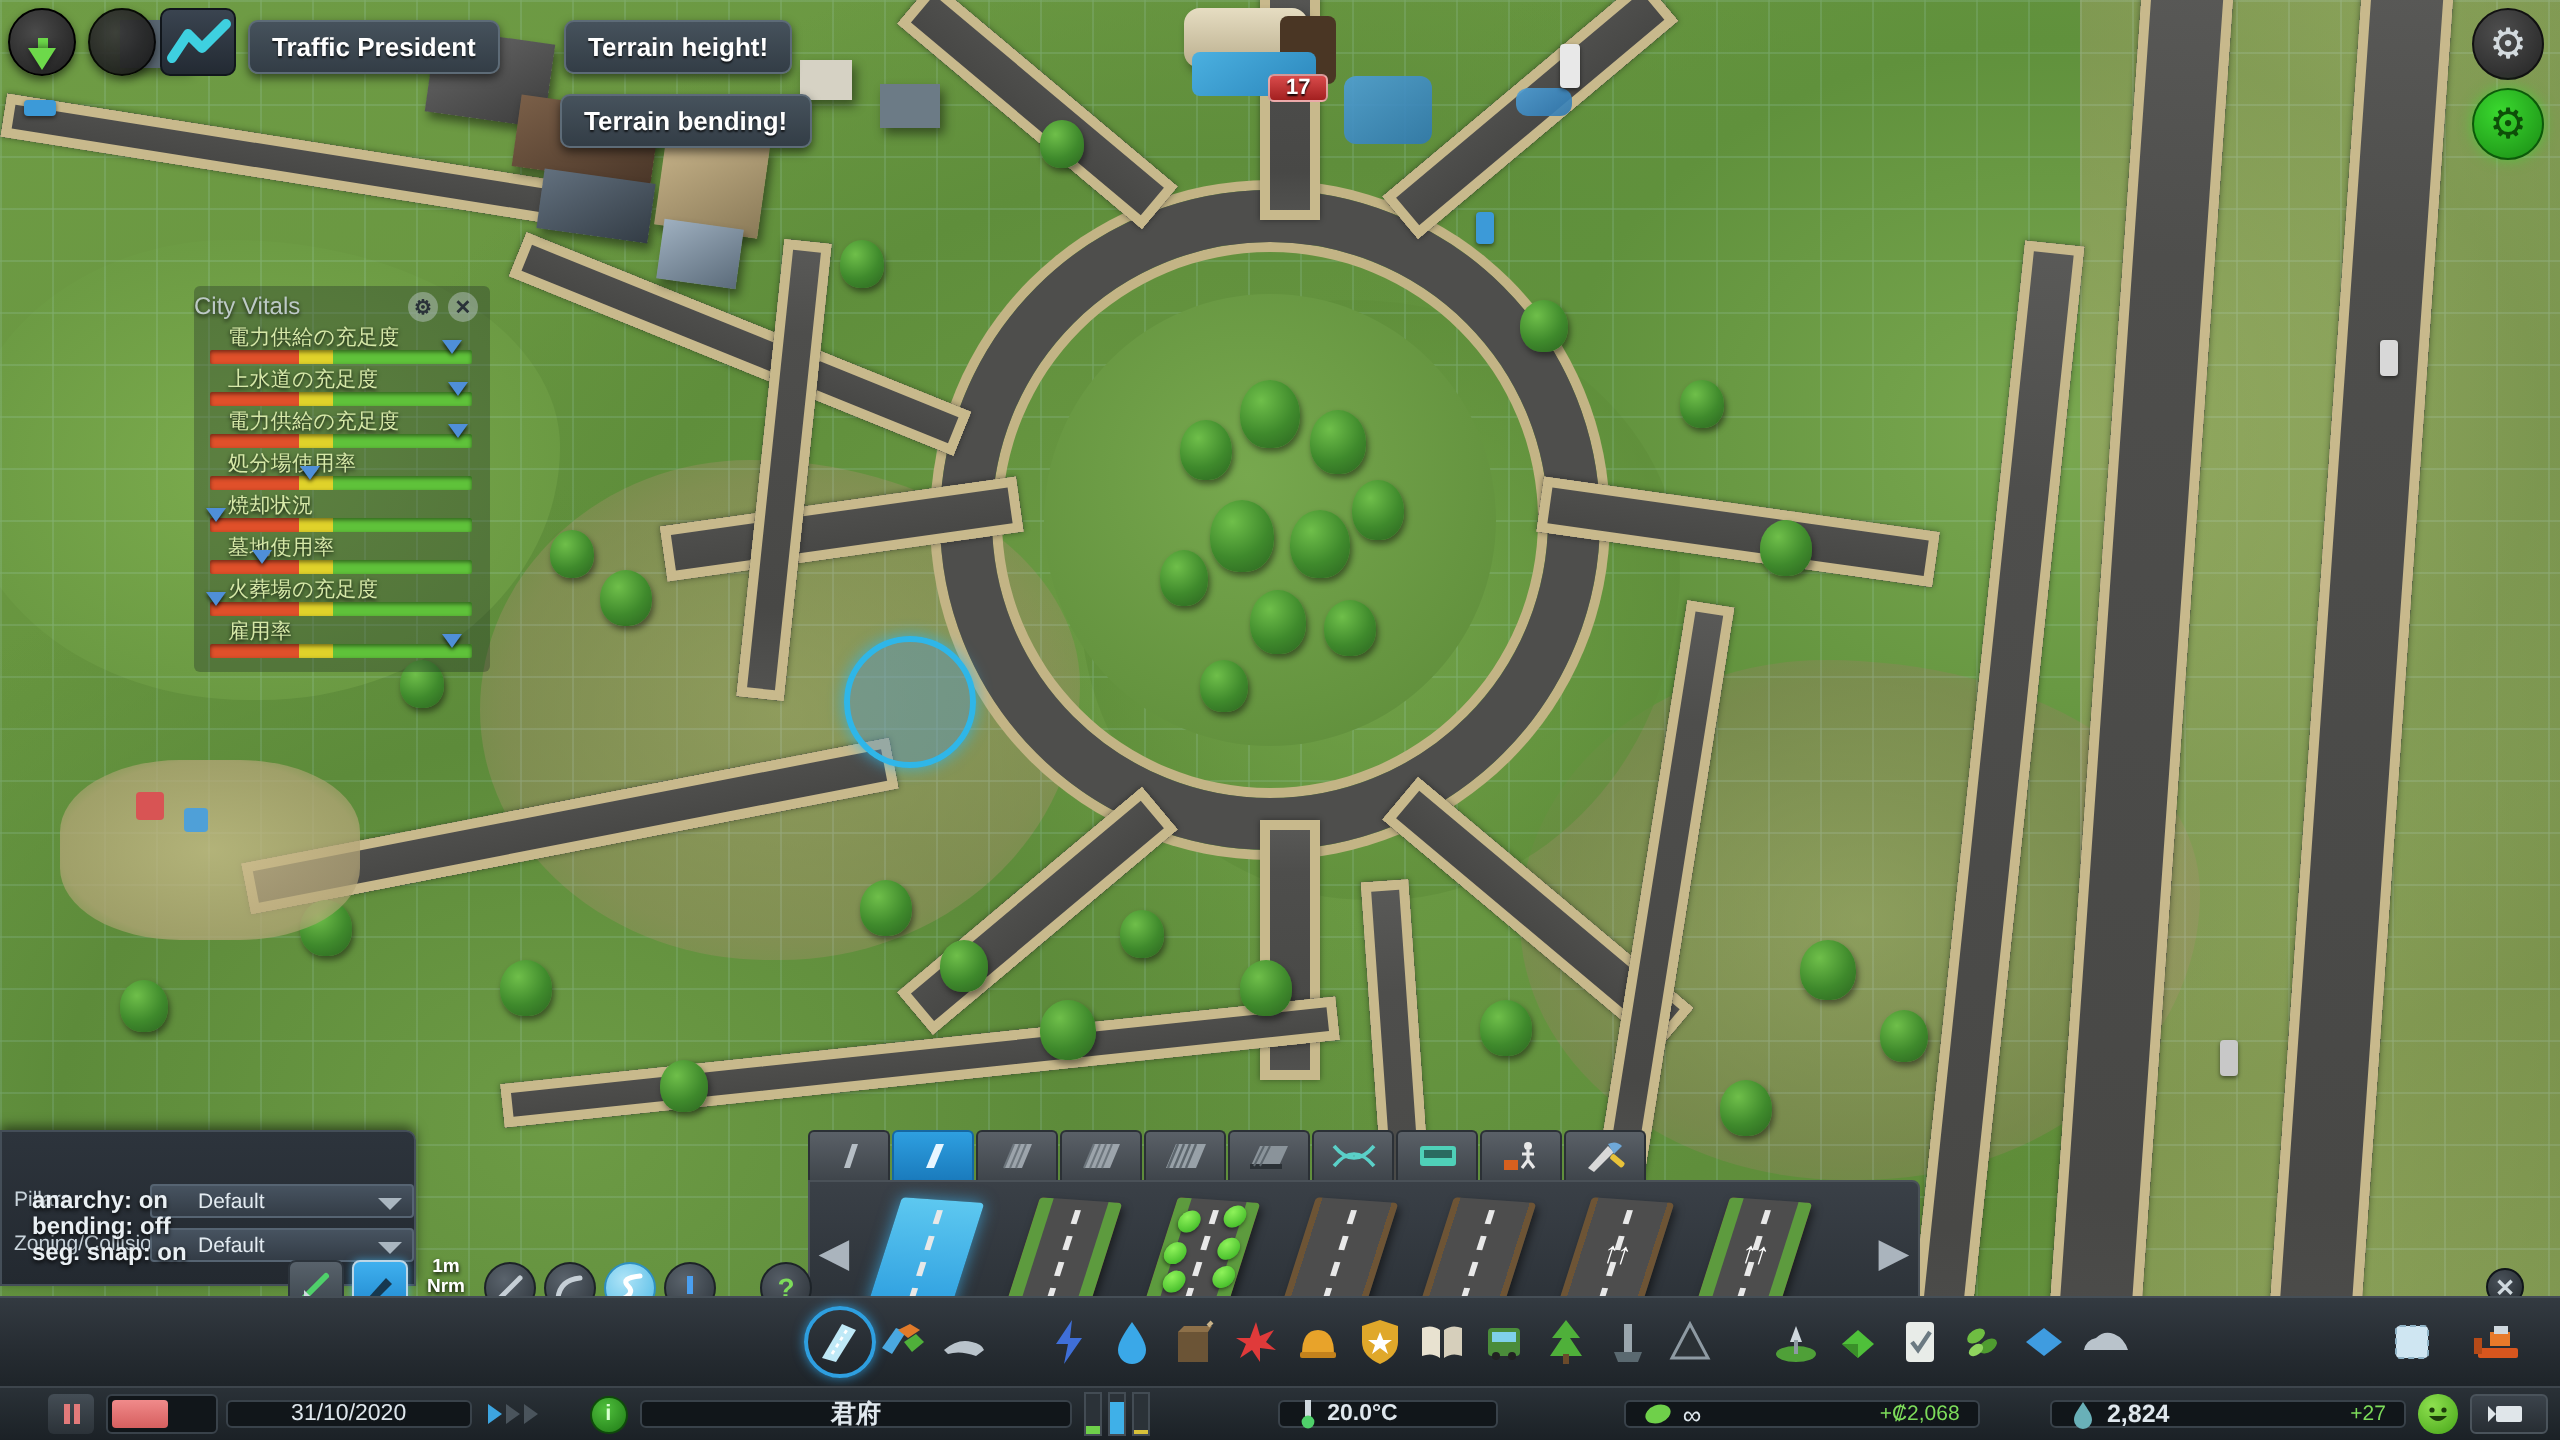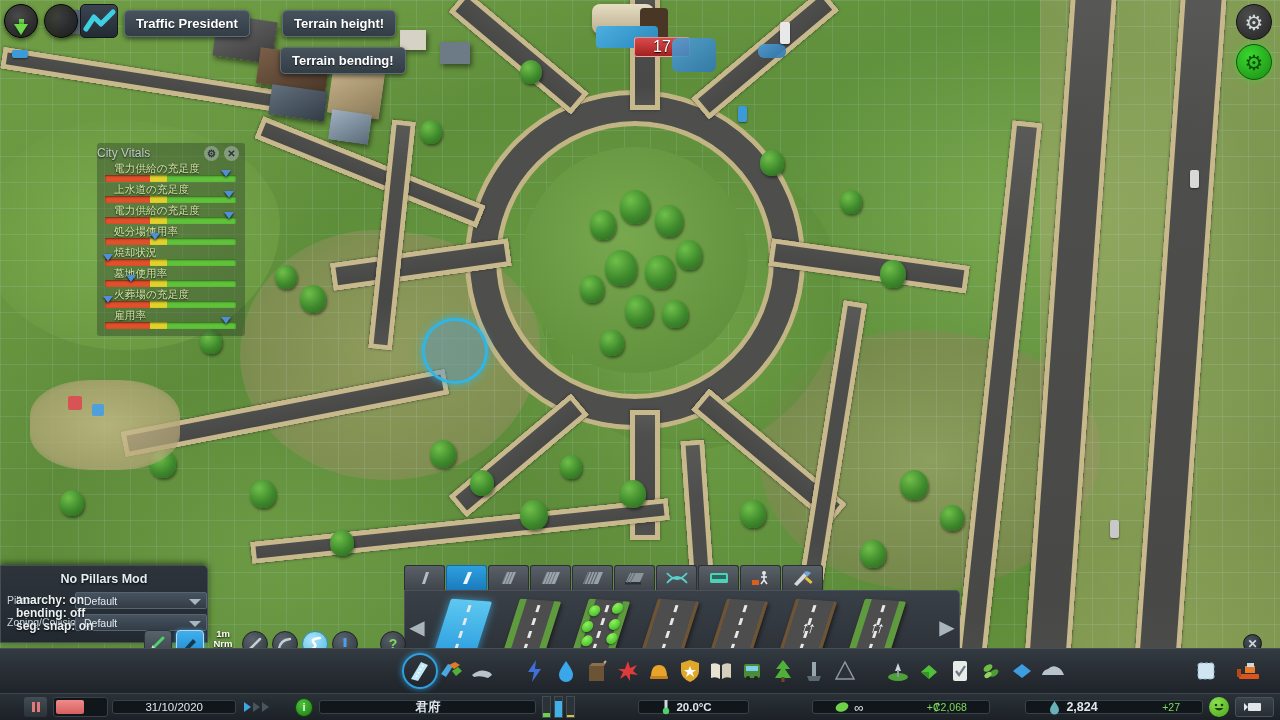--- a/index.html
+++ b/index.html
@@ -134,21 +134,21 @@
   #np-title{
     text-align:center; color:#e6eef4; font-size:12.5px; font-weight:bold;
     padding-top:6px; text-shadow:0 1px 2px #000;
   }
   .np-row{ position:absolute; left:6px; width:196px; height:18px; }
   .np-label{ position:absolute; left:0; top:2px; color:#c9d4dc; font-size:10.5px; }
   .np-select{
     position:absolute; left:68px; top:0; width:132px; height:17px;
     background:linear-gradient(to bottom,#475360,#333c46);
     border:1px solid #566472; border-radius:2px;
-    display:flex; align-items:center; padding:0 8px;
+    display:flex; align-items:center; padding:0 23px;
     color:#e3ebf1; font-size:10.5px;
   }
   .np-caret{
     position:absolute; right:5px; top:6px;
     width:0;height:0;border-left:6px solid transparent;border-right:6px solid transparent;
     border-top:6px solid #aab6c0;
   }
   
   #anarchy-overlay{ position:absolute; left:2px; top:594px; width:180px; color:#e9eff3;
     font-size:12px; font-weight:bold; line-height:13px; text-shadow:0 1px 2px rgba(0,0,0,.95); }
@@ -239,21 +239,21 @@
   
   #status-bar{
     position:absolute; left:0; bottom:0; width:1280px; height:27px;
     background:linear-gradient(to bottom,#2a3137 0%,#1b2126 100%);
     border-top:1px solid #3d454c;
     display:flex; align-items:center; padding:0 6px; gap:6px;
   }
   .sb-pill{
     height:14px; border-radius:3px; background:#11161a;
     border:1px solid #39424a; display:flex; align-items:center;
-    color:#dfe7ed; font-size:11.5px; padding:0 22px; gap:5px;
+    color:#dfe7ed; font-size:11.5px; padding:0 9px; gap:5px;
   }
   #pause-btn{
     width:24px;height:20px;background:linear-gradient(to bottom,#444d55,#2b3238);
     border:1px solid #50596
     2; border-radius:3px; display:flex;align-items:center;justify-content:center;
   }
   .pause-bar{ width:3px;height:10px;background:#e27a7a;margin:0 1px;}
   #speed-track{ width:56px;height:20px;background:#11161a;border:1px solid #39424a;border-radius:3px;display:flex;align-items:center;padding:0 2px;}
   #speed-fill{ width:28px;height:14px;background:linear-gradient(to bottom,#f08a8a,#d65f5f);border-radius:2px;}
   .sb-date{ width:125px; justify-content:center; }
@@ -285,21 +285,21 @@
   }
   .close-x{
     position:absolute; right:18px; top:634px; width:19px;height:19px;border-radius:50%;
     background:radial-gradient(circle at 38% 32%,#4a525a,#22282d);
     border:1px solid #10151a; display:flex;align-items:center;justify-content:center;
     color:#cfd8de; font-size:12px; font-weight:bold;
   }
   .bldg-badge{
     position:absolute; background:linear-gradient(to bottom,#d94b4b,#a32020);
     border:1px solid #ffffff88; border-radius:3px; color:#fff;
-    font-size:16px; font-weight:normal; padding:0px 18px;
+    font-size:11px; font-weight:bold; padding:0px 8px;
     text-shadow:0 1px 1px #000;
   }
 </style>
 </head>
 <body>
 
 <div id="map">
   <div class="terrain-base"></div>
 
   <div class="terrain-patch" style="left:-20px;top:120px;width:300px;height:230px;background:radial-gradient(ellipse at 50% 50%,#7fb050,#6d9c44 70%,transparent);opacity:.85;"></div>
@@ -467,21 +467,20 @@
       </div>
       <div class="vital-row">
         <span class="vital-label">雇用率</span>
         <div class="vital-bar" style="background: linear-gradient(to right, rgb(224, 80, 42) 0%, rgb(224, 80, 42) 34%, rgb(224, 210, 42) 34%, rgb(224, 210, 42) 47%, rgb(95, 194, 58) 47%, rgb(95, 194, 58) 100%);"></div>
         <div class="vital-marker" style="left: 123.52px;"></div>
       </div>
     </div>
 </div>
 
 <div id="no-pillars">
-  <div id="np-title">No Pillars Mod</div>
   <div class="np-row" style="top:26px;">
     <span class="np-label">Pillars</span>
     <div class="np-select">
       <span>Default</span>
       <span class="np-caret"></span>
     </div>
   </div>
   <div class="np-row" style="top:48px;">
     <span class="np-label">Zoning/Collision</span>
     <div class="np-select">

